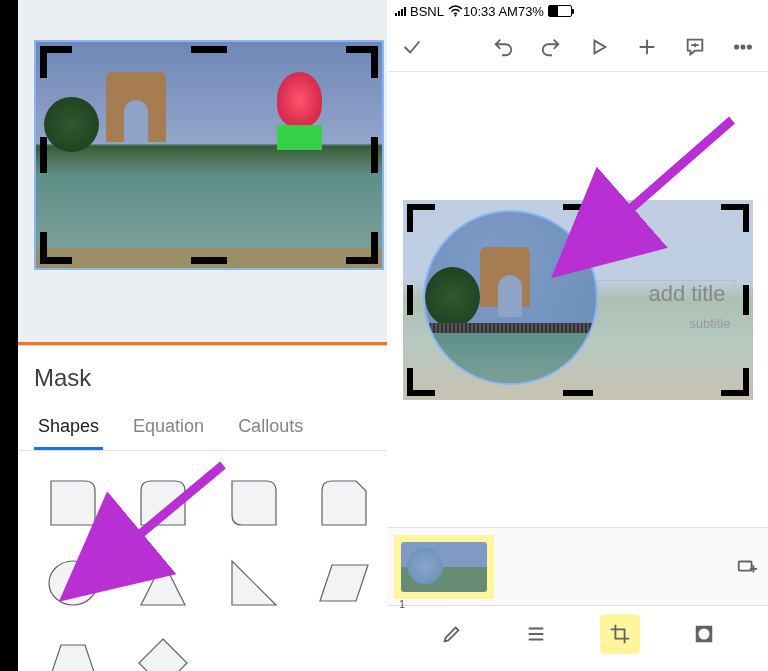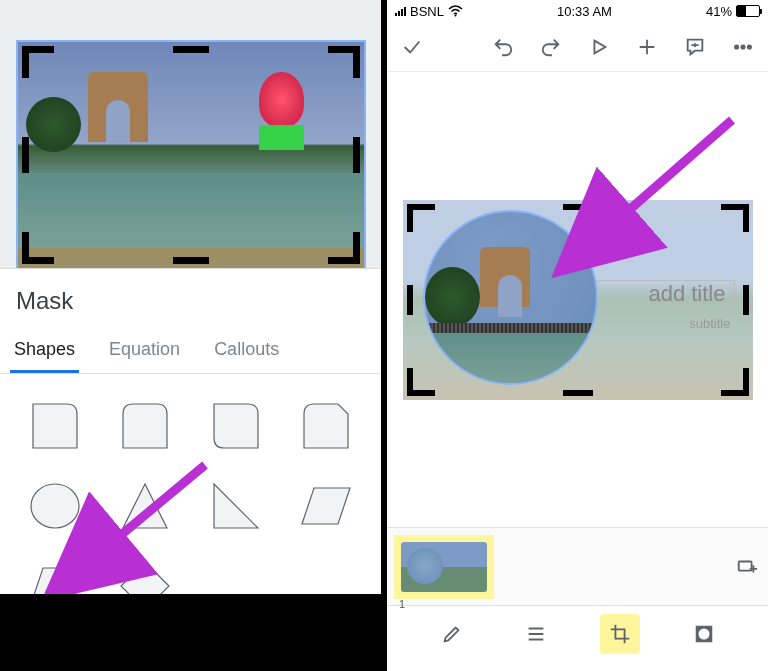--- a/index.html
+++ b/index.html
@@ -9,21 +9,21 @@
     background: #000;
     font-family: -apple-system, "Helvetica Neue", Arial, sans-serif;
     position: relative;
     overflow: hidden;
   }
   .panel {
     position: absolute;
     background: #fff;
     overflow: hidden;
   }
-  .left-panel { left: 0; top: 0; width: 381px; height: 594px; background: #4c1d95; }
+  .left-panel { left: 18px; top: 0; width: 381px; height: 671px; background: #f97316; }
   .right-panel { right: 0; top: 0; width: 381px; height: 671px; background: #fff; }
 
   
   .canvas-area {
     width: 100%;
     height: 342px;
     background: #ebeff2;
     display: flex;
     align-items: flex-start;
     justify-content: center;
@@ -59,32 +59,32 @@
   .crop-edge.r { right: 4px; top: 50%; transform: translateY(-50%); width: 7px; height: 36px; }
 
   .mask-sheet {
     position: absolute;
     bottom: 0; left: 0; right: 0;
     background: #fff;
     height: 326px;
     border-top: 1px solid #ddd;
   }
   .mask-title { font-size: 24px; color: #3c4043; padding: 18px 16px 14px; font-weight: 400; }
-  .category-tabs { display: flex; border-bottom: 1px solid #e0e0e0; padding: 0 10px; gap: 26px; }
+  .category-tabs { display: flex; border-bottom: 1px solid #e0e0e0; padding: 0 16px; gap: 26px; }
   .category-tab { font-size: 18px; color: #80868b; padding: 10px 4px; cursor: pointer; }
   .category-tab.active { color: #202124; border-bottom: 3px solid #1a73e8; font-weight: 500; }
   .shape-grid { display: grid; grid-template-columns: repeat(4, 1fr); gap: 20px; padding: 22px 20px; }
   .shape-cell { display: flex; align-items: center; justify-content: center; height: 60px; }
   .shape-cell svg { width: 56px; height: 56px; }
   .shape-cell svg * { fill: #f1f3f4; stroke: #5f6368; stroke-width: 1.2; }
 
   
   .status-bar {
     height: 22px;
-    display: flex; align-items: center; justify-content: space-between;
+    display: flex; align-items: center; justify-content: flex-start;
     padding: 2px 8px; font-size: 13px; color: #000; font-weight: 500;
   }
   .sb-left, .sb-right { display:flex; align-items:center; gap:4px; }
   .bars { display:inline-flex; gap:1px; align-items:flex-end; }
   .bars span{ width:2px; background:#000; }
   .bars span:nth-child(1){height:3px}.bars span:nth-child(2){height:5px}.bars span:nth-child(3){height:7px}.bars span:nth-child(4){height:9px}
   .battery{width:24px;height:12px;border:1px solid #000;border-radius:2px;position:relative;display:flex;align-items:center;}
   .battery::after{content:"";position:absolute;right:-3px;top:3px;width:2px;height:5px;background:#000;border-radius:0 1px 1px 0;}
   .battery .fill{height:100%;background:#000;}
 
@@ -258,21 +258,21 @@
           <span></span>
         </span>
       <span>BSNL</span>
       <svg width="15" height="12">
           <path d="M1 4 Q7.5 -2 14 4 M3.5 6.5 Q7.5 2.5 11.5 6.5 M6 9 Q7.5 7.5 9 9" stroke="#000" fill="none" stroke-width="1.5"></path>
           <circle cx="7.5" cy="10.5" r="1" fill="#000"></circle>
         </svg>
     </div>
     <div>10:33 AM</div>
     <div class="sb-right">
-      <span>41%</span>
+      <span>73%</span>
       <span class="battery">
           <span class="fill" style="width:41%"></span>
         </span>
     </div>
   </div>
 
   <div class="toolbar">
     <div class="tool-icon">
         <svg viewBox="0 0 24 24">
           <path d="M4 12 L10 18 L20 6"></path>

